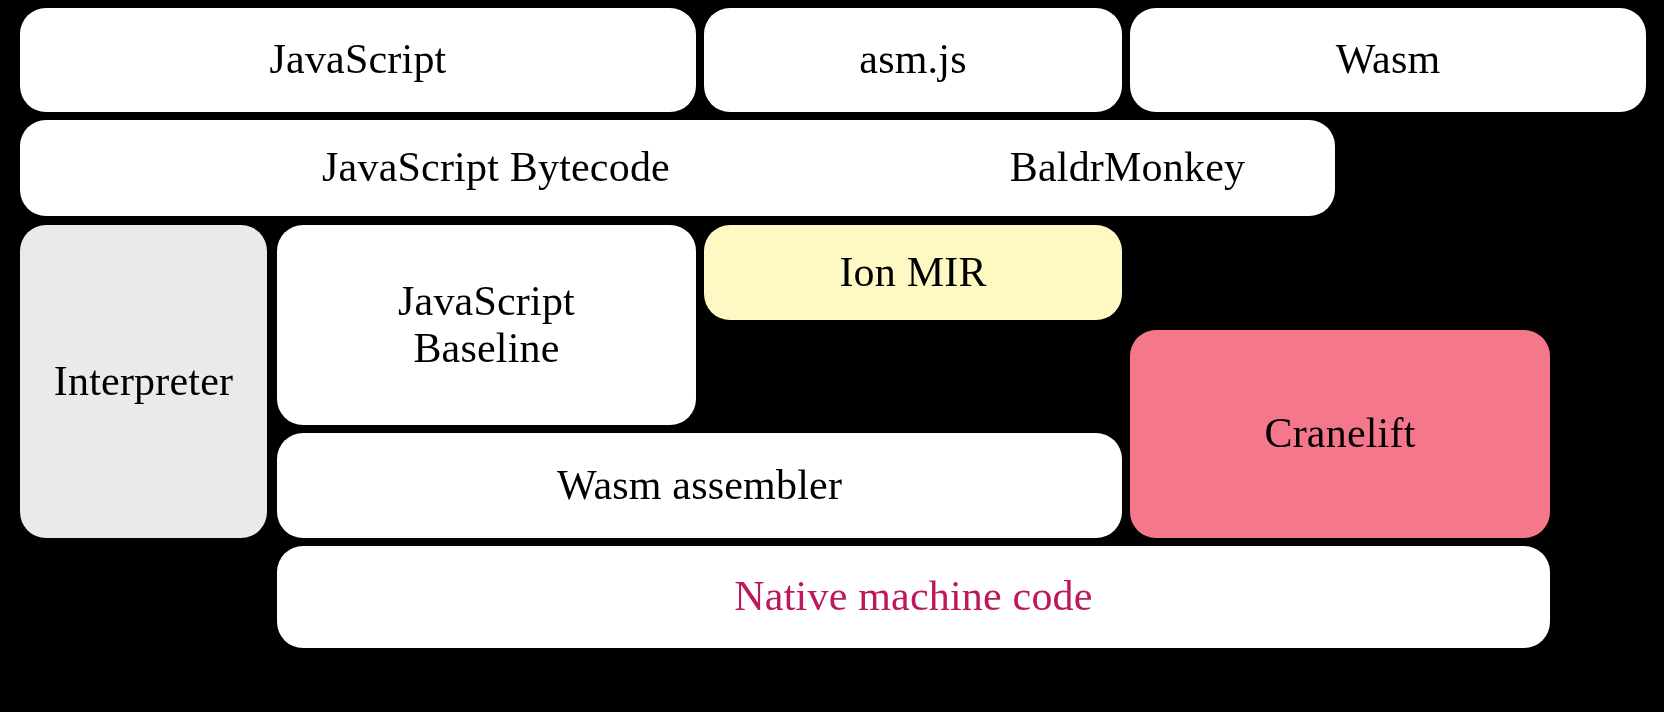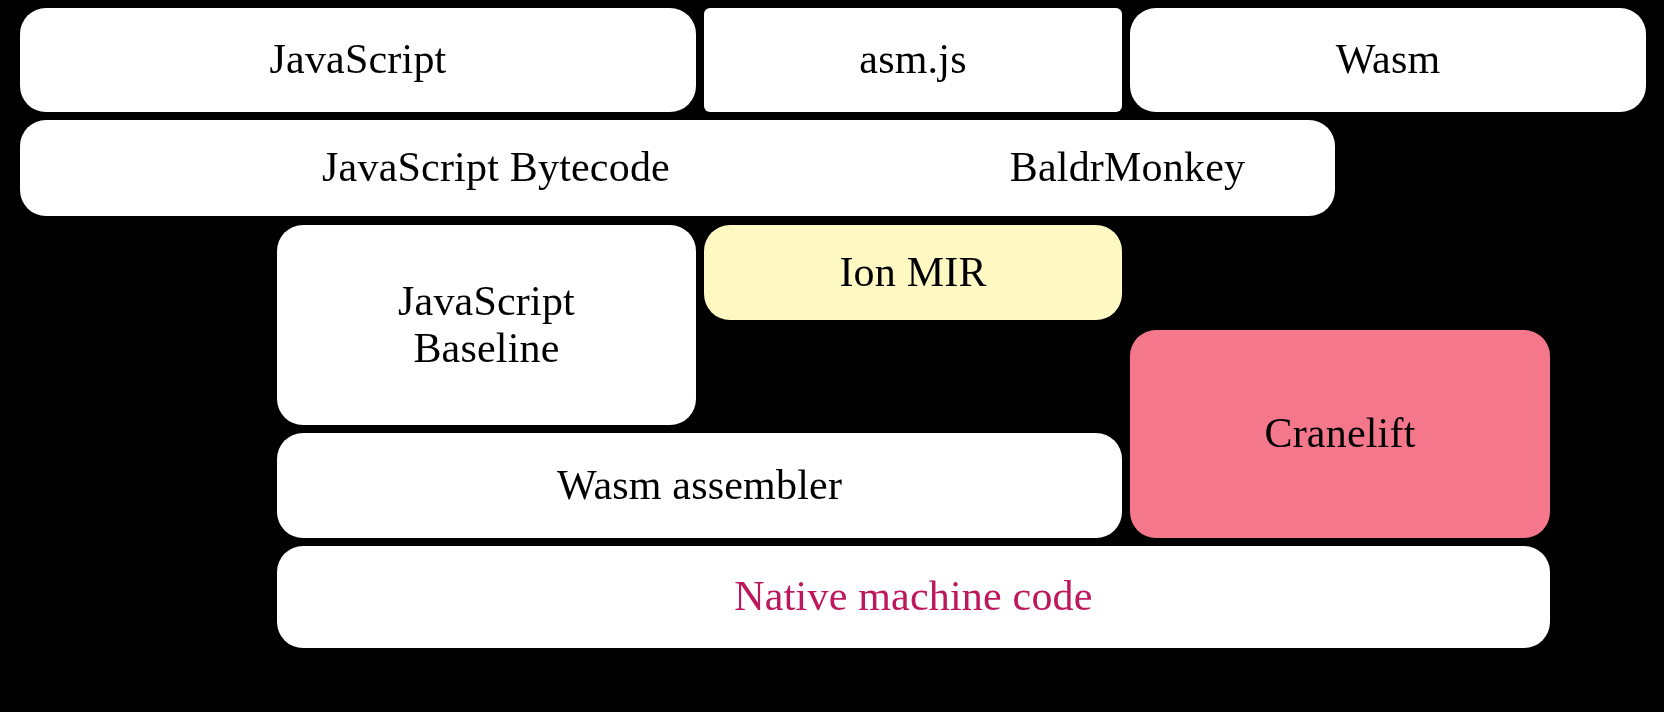--- a/index.html
+++ b/index.html
@@ -38,23 +38,24 @@
   .fill-white  { background: #FFFFFF; }
   .fill-gray   { background: #EAEAEA; }
   .fill-green  { background: #fef9c3; }
   .fill-pink   { background: #F4778B; }
 </style>
 </head>
 <body>
 
 <div id="canvas" style="background: rgb(0, 0, 0);">
     <div class="node fill-white" style="left: 20px; top: 8px; width: 676px; height: 104px; border-radius: 26px; color: rgb(0, 0, 0);">JavaScript</div>
-    <div class="node fill-white" style="left: 704px; top: 8px; width: 418px; height: 104px; border-radius: 6px; color: rgb(0, 0, 0);">asm.js</div>
+    <div class="node fill-white" style="left: 704px; top: 8px; width: 418px; height: 104px; border-radius: 26px; color: rgb(0, 0, 0);">asm.js</div>
     <div class="node fill-white" style="left: 1130px; top: 8px; width: 516px; height: 104px; border-radius: 26px; color: rgb(0, 0, 0);">Wasm</div>
     <div class="node fill-white" style="left: 920px; top: 120px; width: 415px; height: 96px; border-radius: 26px; color: rgb(0, 0, 0);">BaldrMonkey</div>
     <div class="node fill-white" style="left: 20px; top: 120px; width: 952px; height: 96px; border-radius: 26px; color: rgb(0, 0, 0);">JavaScript Bytecode</div>
+    <div class="node fill-gray" style="left: 20px; top: 225px; width: 247px; height: 313px; border-radius: 26px; color: rgb(0, 0, 0);">Interpreter</div>
     <div class="node fill-white" style="left: 277px; top: 225px; width: 419px; height: 200px; border-radius: 26px; color: rgb(0, 0, 0);">JavaScript
 Baseline</div>
     <div class="node fill-green" style="left: 704px; top: 225px; width: 418px; height: 95px; border-radius: 26px; color: rgb(0, 0, 0);">Ion MIR</div>
     <div class="node fill-pink" style="left: 1130px; top: 330px; width: 420px; height: 208px; border-radius: 26px; color: rgb(0, 0, 0);">Cranelift</div>
     <div class="node fill-white" style="left: 277px; top: 433px; width: 845px; height: 105px; border-radius: 26px; color: rgb(0, 0, 0);">Wasm assembler</div>
     <div class="node fill-white" style="left: 277px; top: 546px; width: 1273px; height: 102px; border-radius: 26px; color: #be185d;">Native machine code</div>
   </div>
 
 </body></html>

